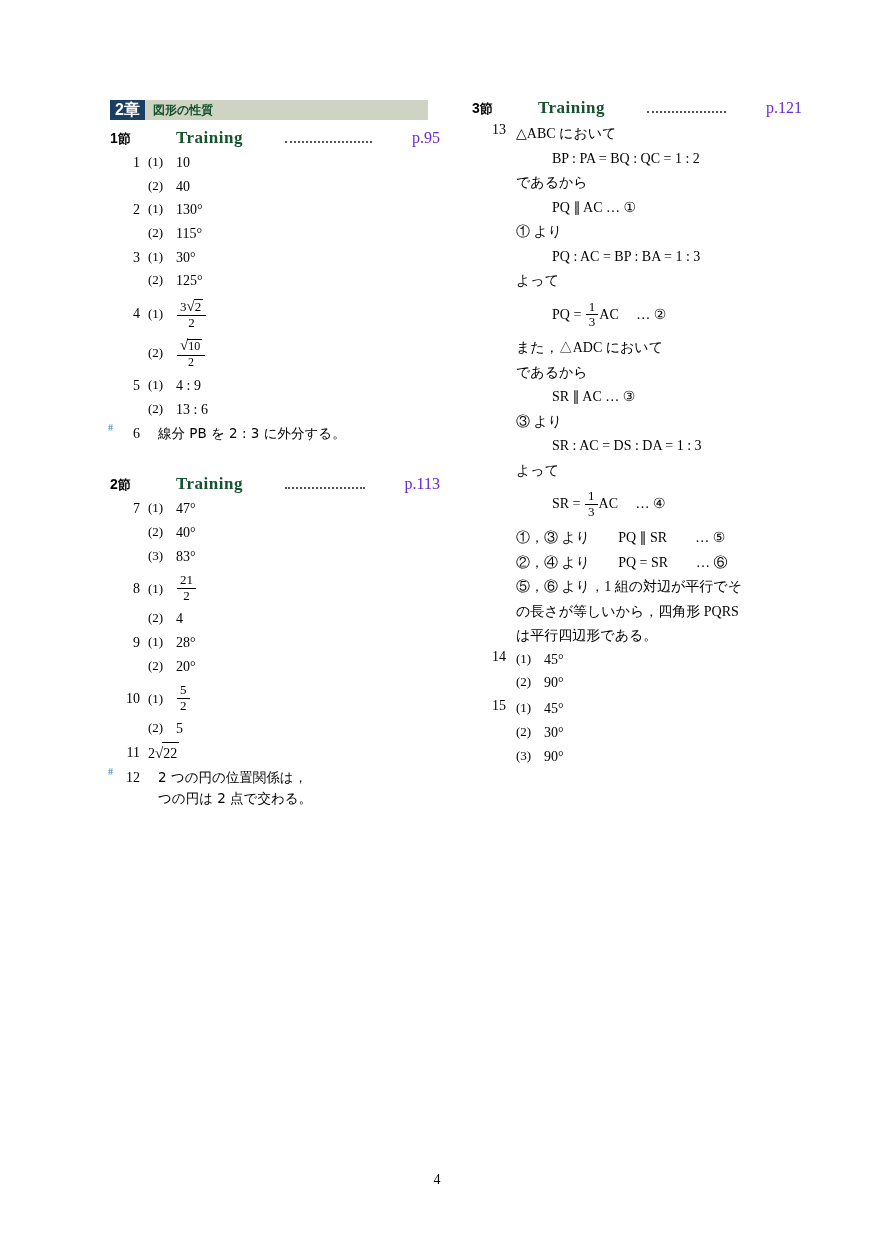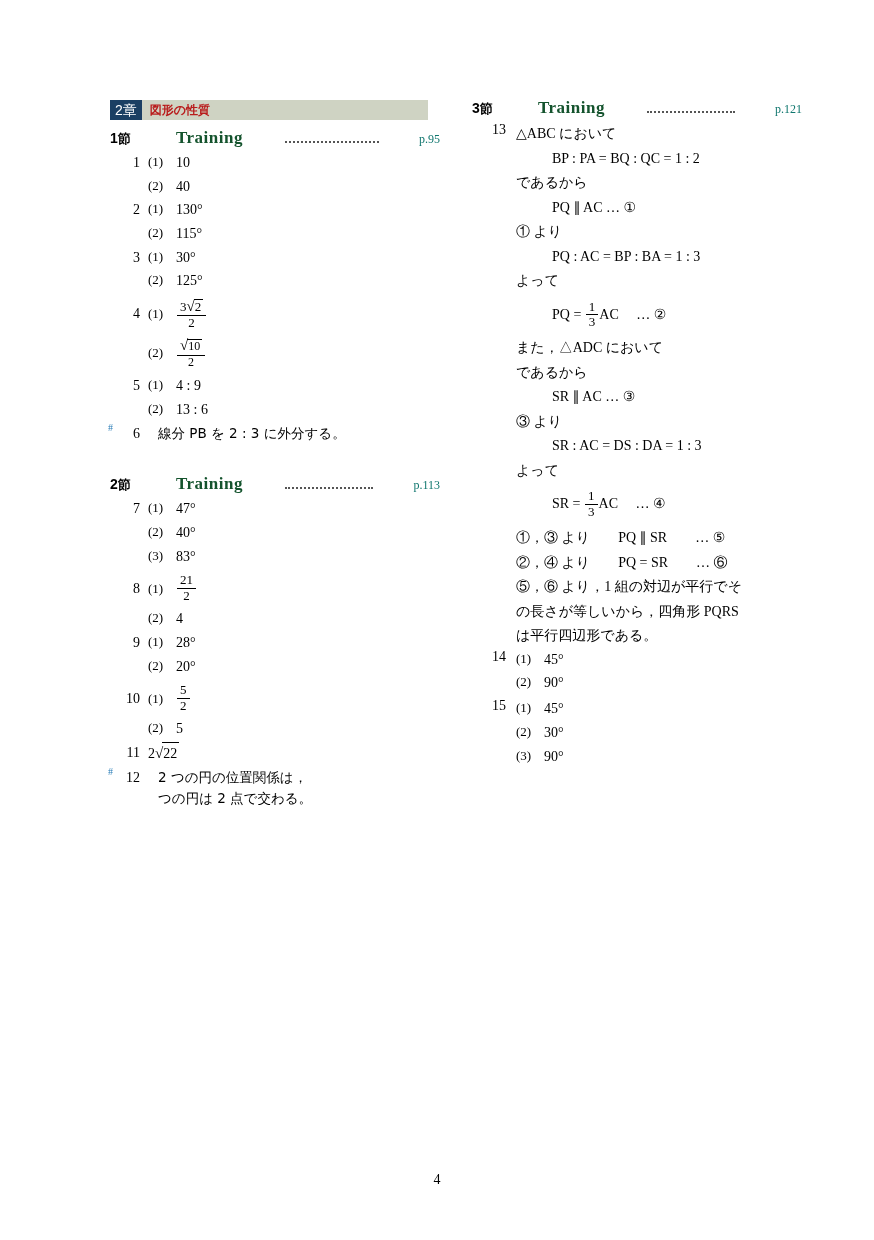--- a/index.html
+++ b/index.html
@@ -39,31 +39,31 @@
     display: flex;
     align-items: center;
     background: #cfd3c3;
     height: 20px;
     width: 318px;
     margin-bottom: 8px;
   }
   .chapter-tag {
     background: #1b3f63;
     color: #ffffff;
-    font-size: 14px;
-    font-weight: normal;
+    font-size: 16px;
+    font-weight: bold;
     padding: 2px 5px 2px 5px;
     line-height: 16px;
     font-family: "Liberation Sans", sans-serif;
     letter-spacing: 0px;
   }
   .chapter-title {
     font-size: 12px;
     font-weight: bold;
-    color: #b91c1c;
+    color: #14532d;
     margin-left: 8px;
     font-family: "Liberation Sans", sans-serif;
   }
 
   
   .sec-head {
     display: flex;
     align-items: baseline;
     margin-top: 2px;
     margin-bottom: 4px;
@@ -86,22 +86,22 @@
     font-family: "Liberation Serif", serif;
     letter-spacing: 0.5px;
   }
   .dots {
     flex: 1;
     border-bottom: 2px dotted #555;
     margin: 0 4px 5px 6px;
     height: 1px;
   }
   .page-ref {
-    font-size: 12px;
-    color: #0f766e;
+    font-size: 16px;
+    color: #6d28d9;
   }
 
   
   .ans-list {
     margin-top: 2px;
   }
   .row {
     display: flex;
     align-items: flex-start;
     margin-bottom: 2px;

